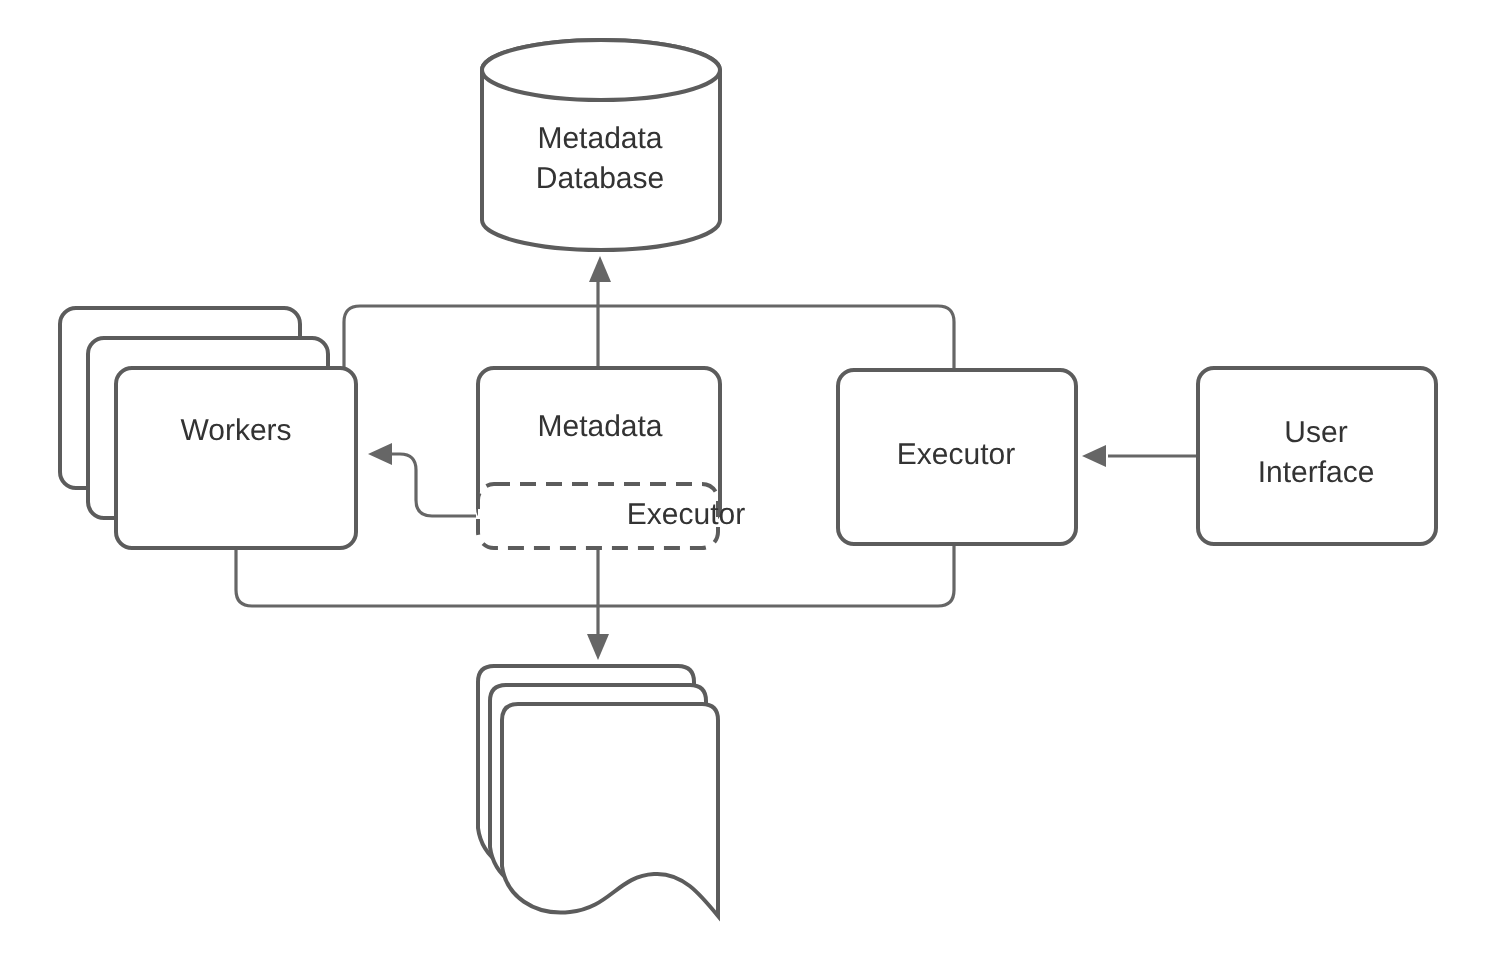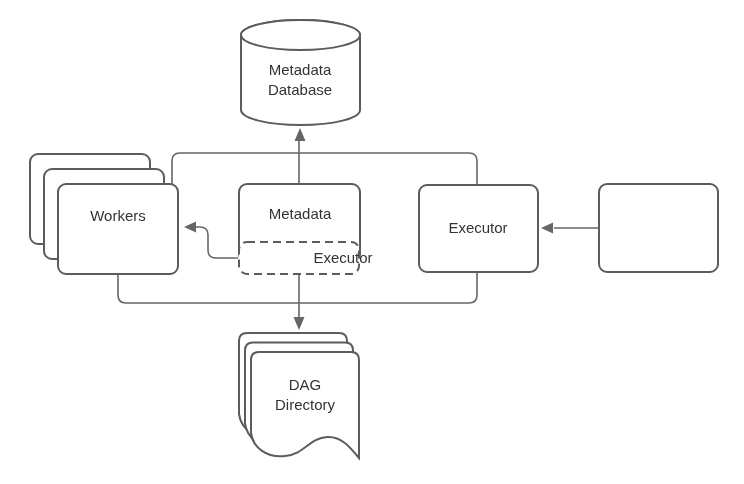--- a/index.html
+++ b/index.html
@@ -73,16 +73,16 @@
       <path d="M 259 352 H 351 Q 359 352 359 360 V 458 C 350 447, 341 436, 327 437 C 309 438, 305 454, 285 456 C 267 458, 253 448, 251 433 V 360 Q 251 352 259 352 Z"></path>
     </g>
   </svg>
 
   <div class="label" style="left:300px; top:80px;">Metadata
 Database</div>
   <div class="label" style="left:118px; top:216px;">Workers</div>
   <div class="label" style="left:300px; top:214px;">Metadata</div>
   <div class="label" style="left:299px; top:258px;margin-left:44px;">Executor</div>
   <div class="label" style="left:478px; top:228px;">Executor</div>
-  <div class="label" style="left:305px; top:395px;">DAG
-Directory</div>
+  <div class="label" style="left:658px; top:227px;">User
+Interface</div>
 
 </div>
 
 </body></html>

